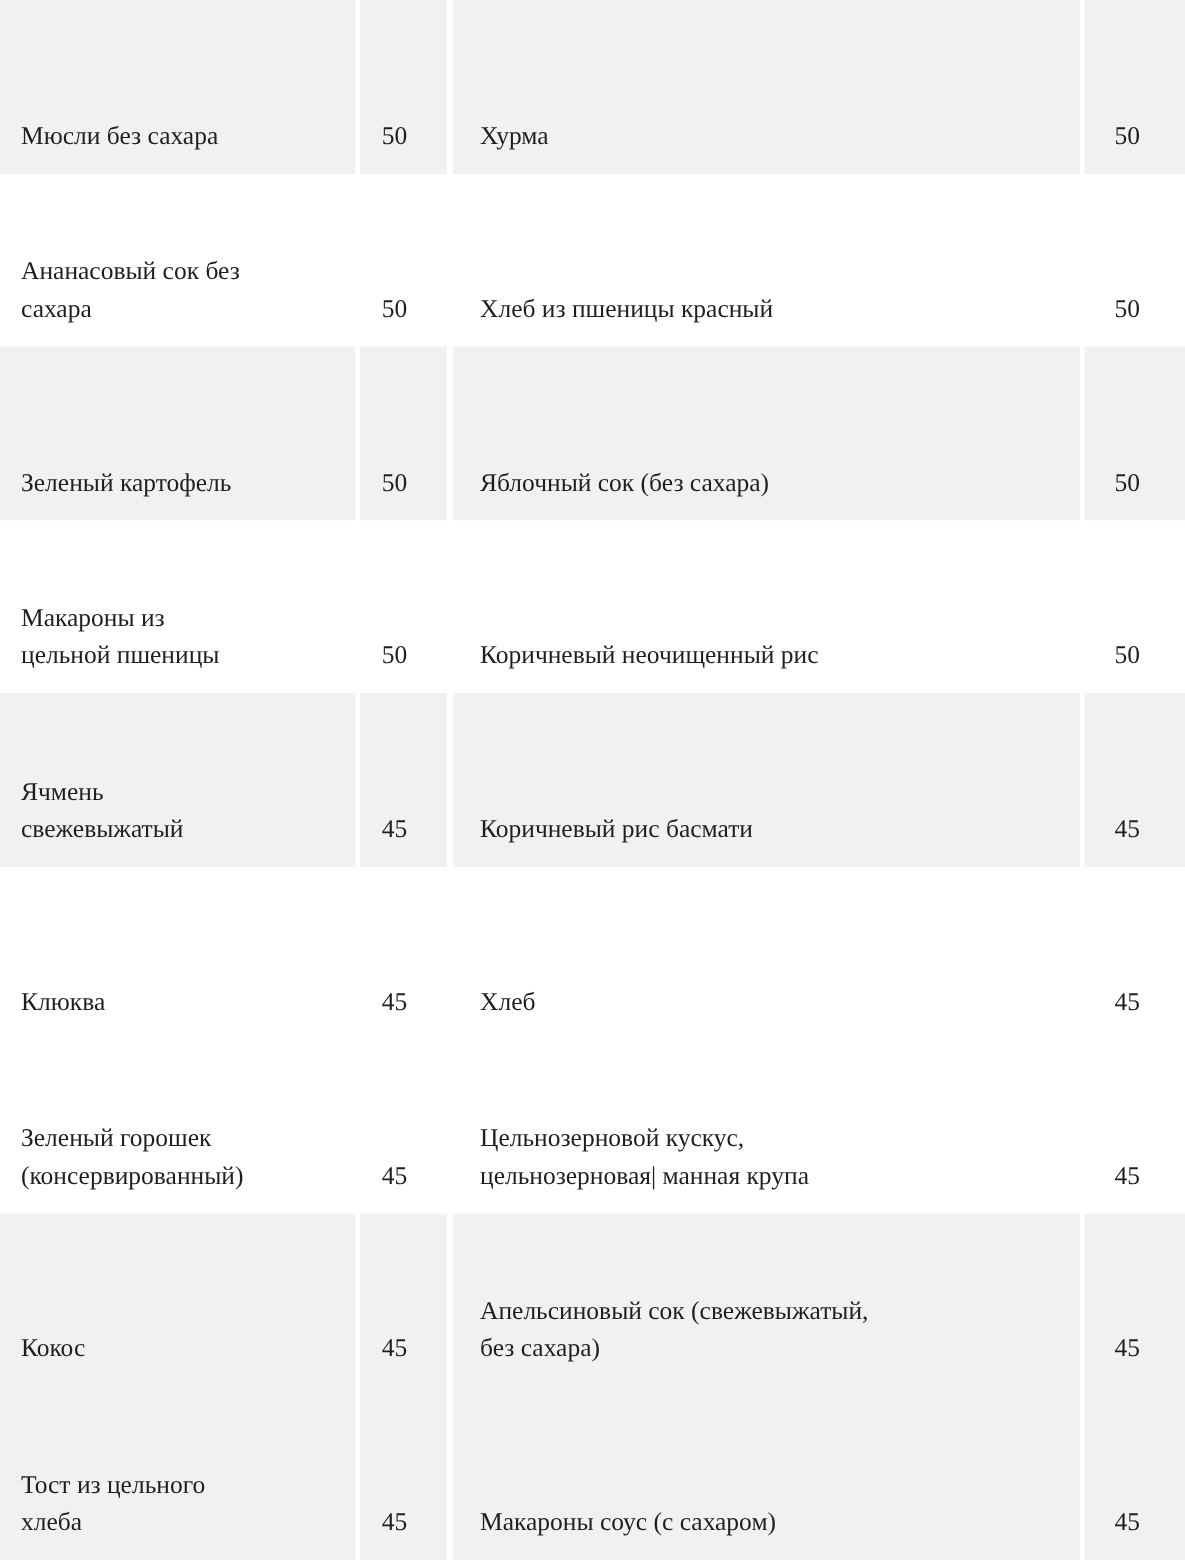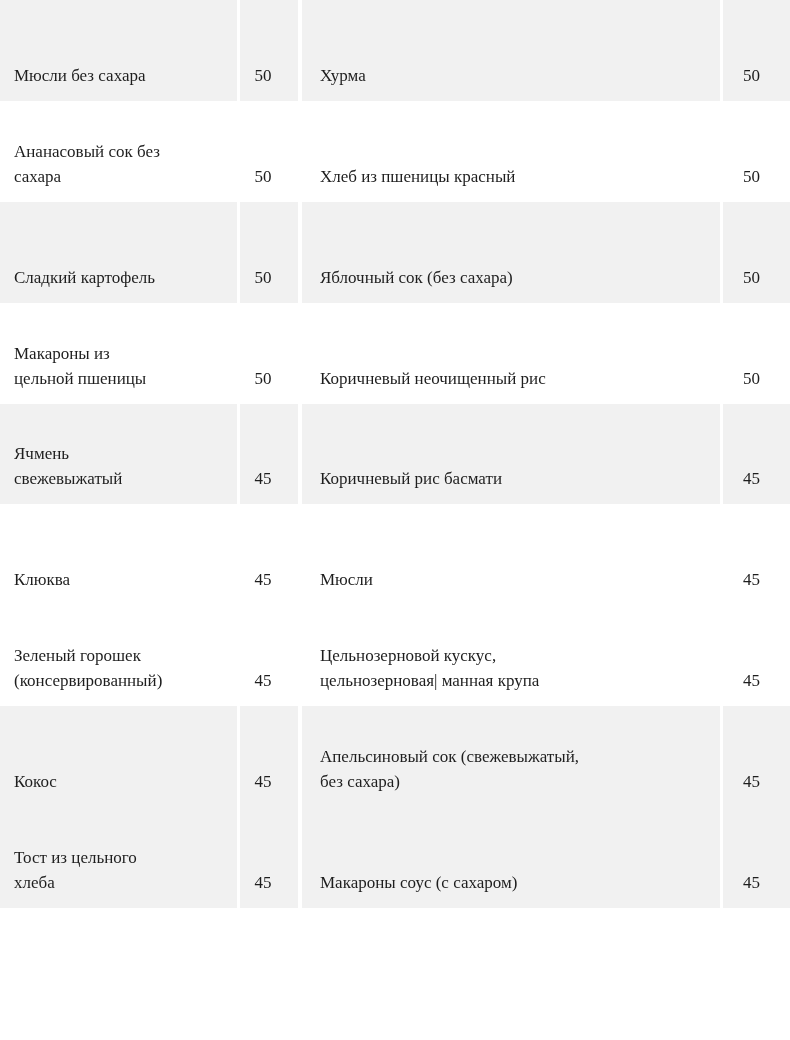--- a/index.html
+++ b/index.html
@@ -12,21 +12,21 @@
     overflow: hidden;
     background: var(--plain, #ffffff);
     font-family: "Liberation Serif", "DejaVu Serif", serif;
     color: var(--text, #1e1e1e);
   }
   table.gi-table {
     border-collapse: separate;
     border-spacing: 0;
     table-layout: fixed;
     width: 790px;
-    height: 908px;
+    height: 1040px;
   }
   td {
     box-sizing: border-box;
     vertical-align: bottom;
     font-size: 17px;
     line-height: 25px;
     height: 94px;
     padding: 0 0 13px 0;
   }
   td.food {
@@ -72,21 +72,21 @@
 
   <tr class="plain">
     <td class="food food-left">Ананасовый сок без
 сахара</td>
     <td class="gi gi-left">50</td>
     <td class="food food-right">Хлеб из пшеницы красный</td>
     <td class="gi gi-right">50</td>
   </tr>
 
   <tr class="shade">
-    <td class="food food-left">Сладкий картофель</td>
+    <td class="food food-left">Зеленый картофель</td>
     <td class="gi gi-left">50</td>
     <td class="food food-right">Яблочный сок (без сахара)</td>
     <td class="gi gi-right">50</td>
   </tr>
 
   <tr class="plain">
     <td class="food food-left">Макароны из
 цельной пшеницы</td>
     <td class="gi gi-left">50</td>
     <td class="food food-right">Коричневый неочищенный рис</td>
@@ -97,21 +97,21 @@
     <td class="food food-left">Ячмень
 свежевыжатый</td>
     <td class="gi gi-left">45</td>
     <td class="food food-right">Коричневый рис басмати</td>
     <td class="gi gi-right">45</td>
   </tr>
 
   <tr class="plain">
     <td class="food food-left">Клюква</td>
     <td class="gi gi-left">45</td>
-    <td class="food food-right">Мюсли</td>
+    <td class="food food-right">Хлеб</td>
     <td class="gi gi-right">45</td>
   </tr>
 
 
   <tr class="plain">
     <td class="food food-left">Зеленый горошек
 (консервированный)</td>
     <td class="gi gi-left">45</td>
     <td class="food food-right">Цельнозерновой кускус,
 цельнозерновая| манная крупа</td>

